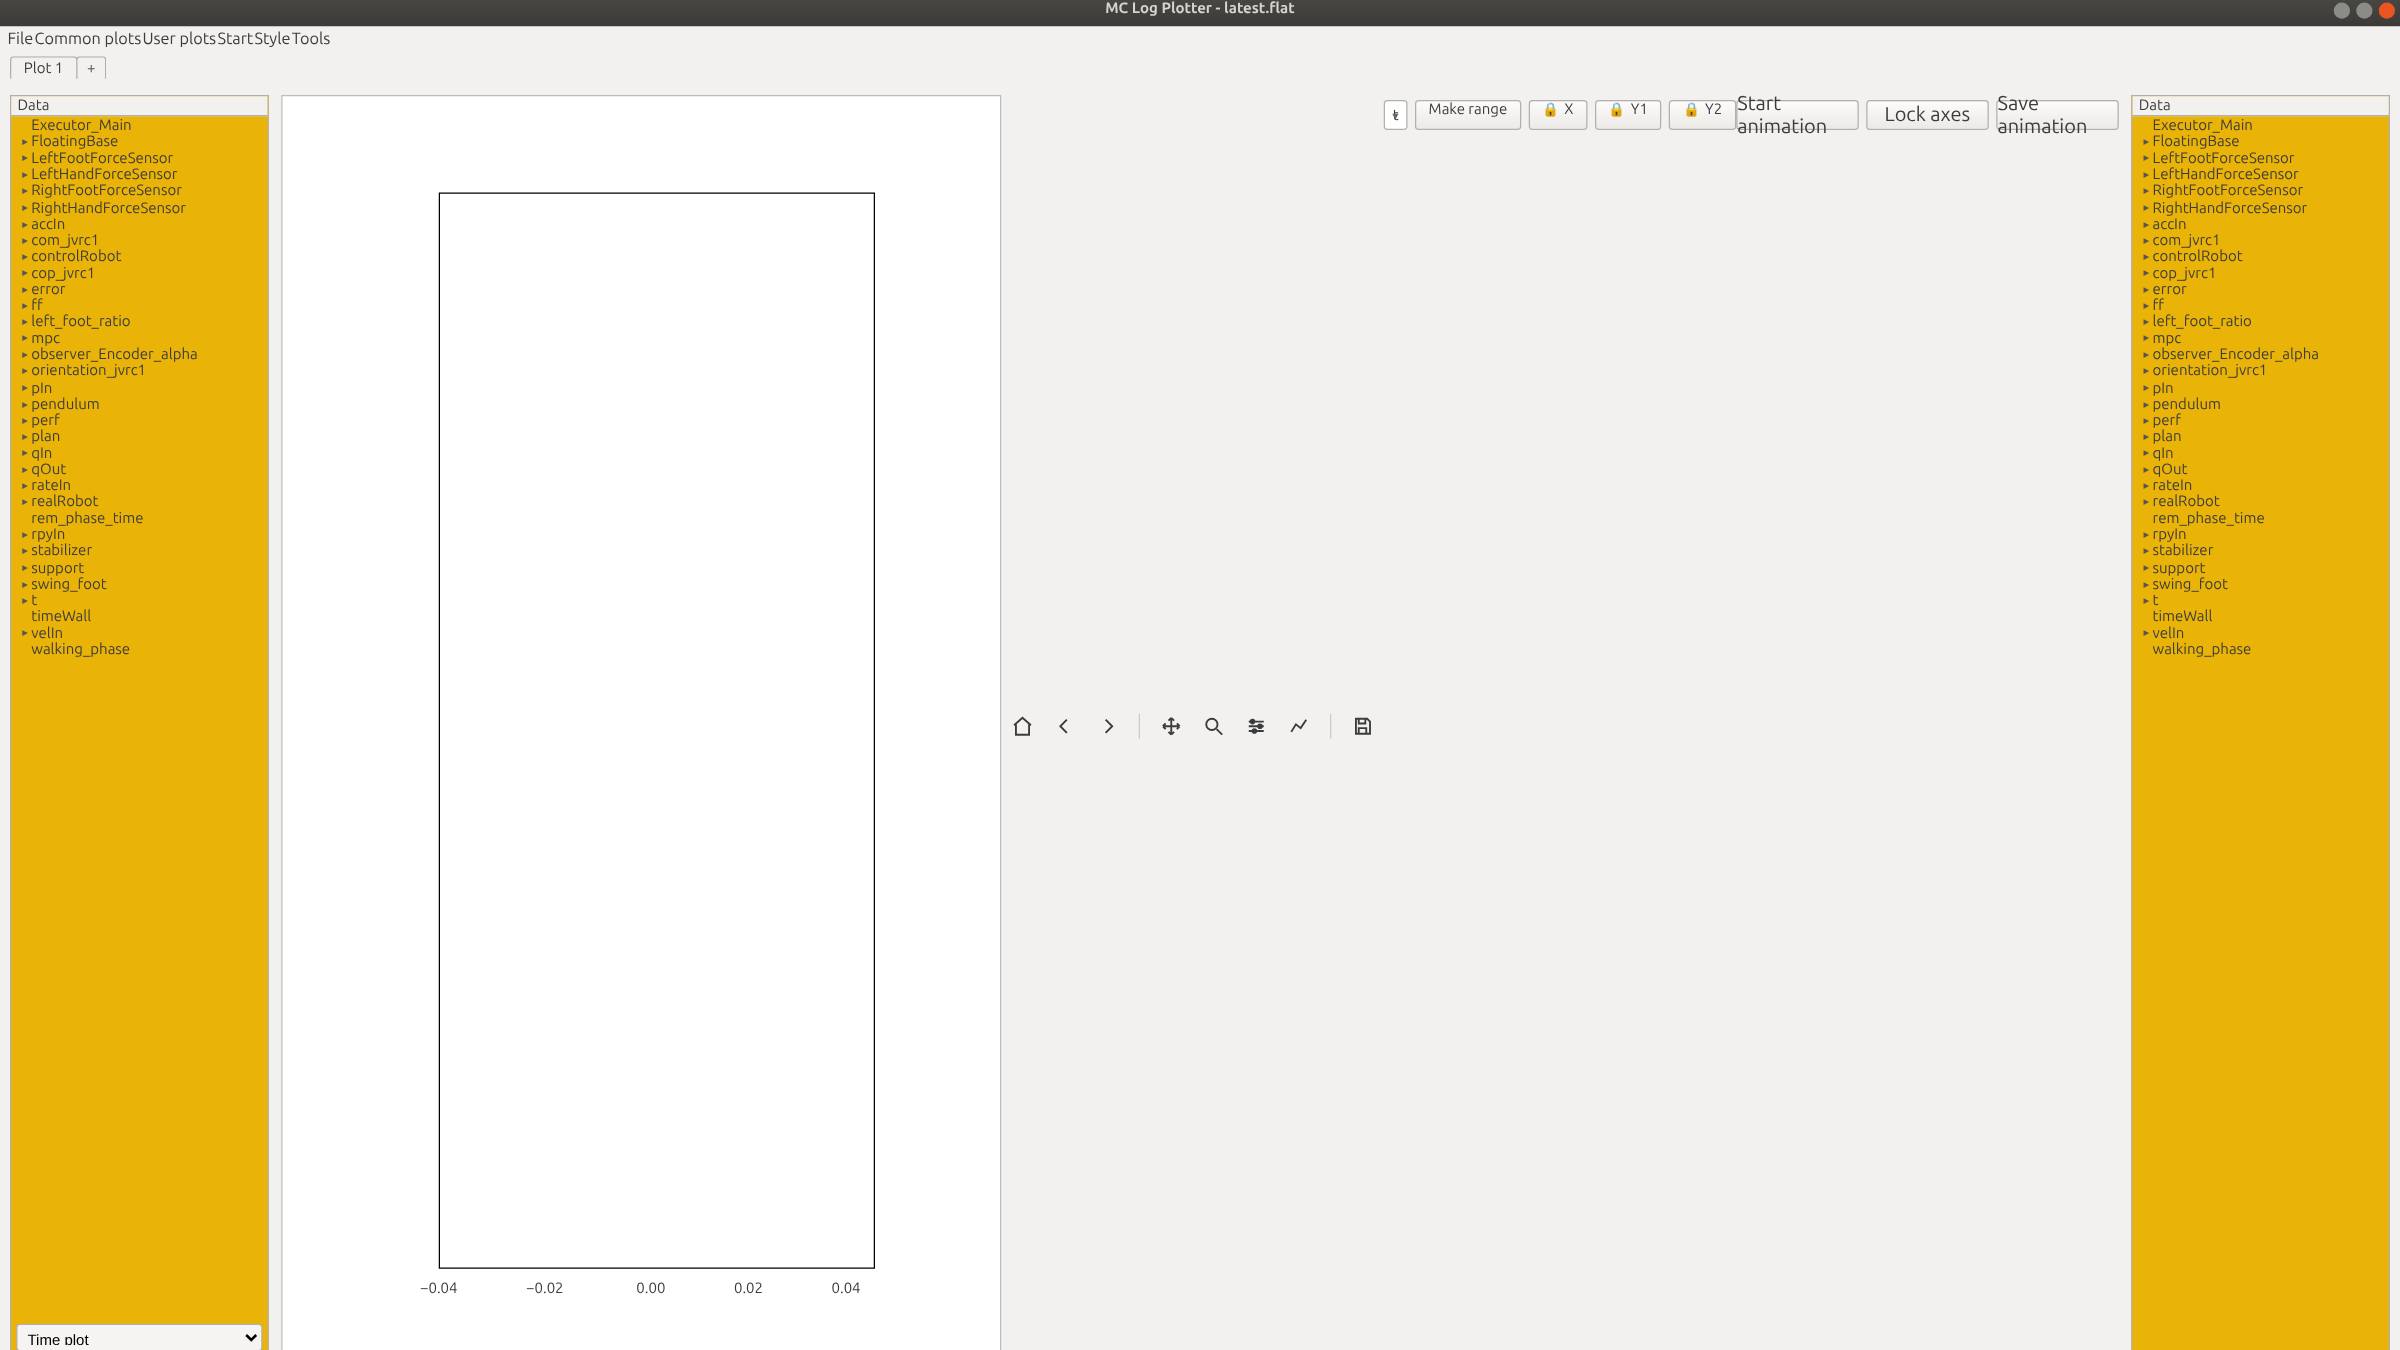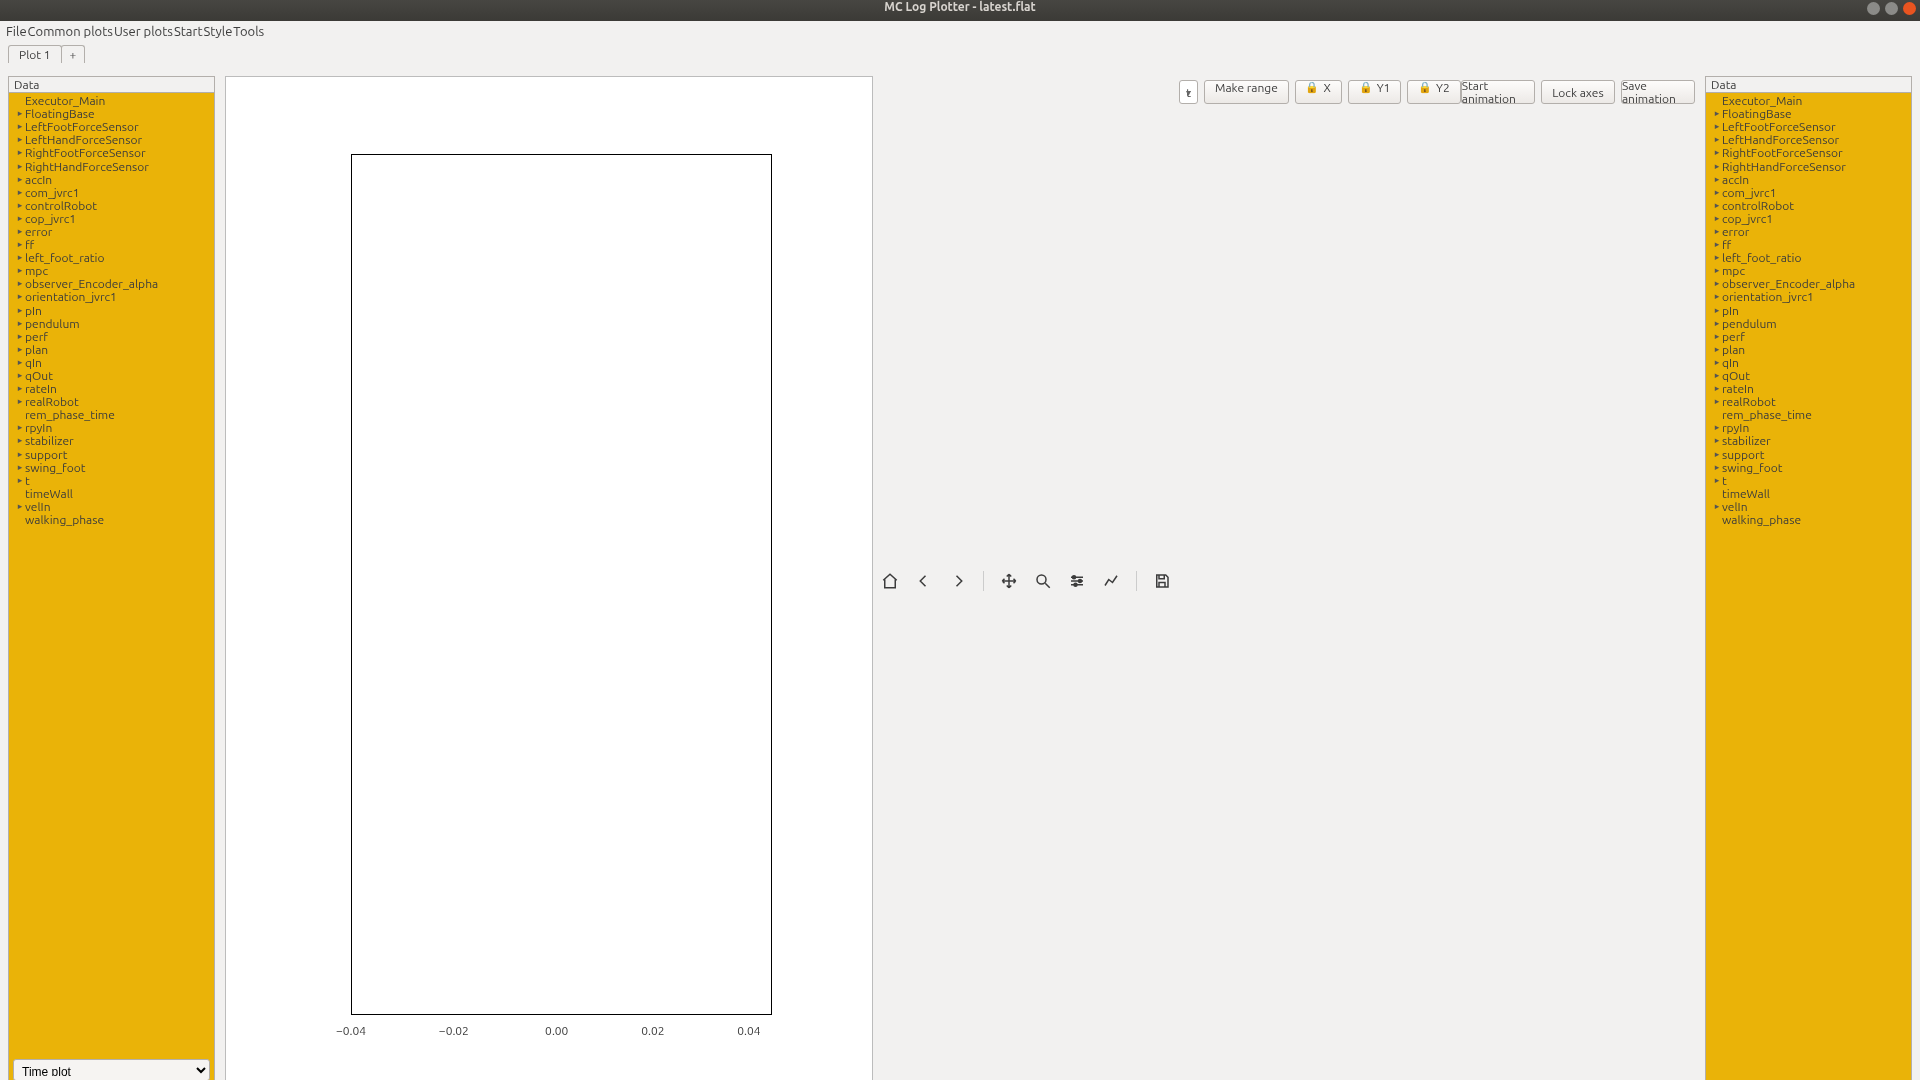--- a/index.html
+++ b/index.html
@@ -28,21 +28,21 @@
   .center{flex:1;display:flex;}
   .plotarea{flex:1;background:#fff;border:1px solid #bcbcbc;margin-bottom:0;position:relative}
   .plotinner{position:absolute;left:125px;top:77px;right:100px;bottom:70px;border:1px solid #000}
   .xticks{position:absolute;left:125px;right:100px;bottom:48px;display:flex;justify-content:space-between;font-size:12px}
   .xticks span{transform:translateX(-50%)}
   .toolbar{display:flex;align-items:center;gap:12px;padding:4px 6px;background:#f2f1f0}
   .toolbar .sep{width:1px;height:20px;background:#ccc;margin:0 2px}
   .tico{width:22px;height:22px;display:flex;align-items:center;justify-content:center;cursor:pointer}
   .tico svg{width:18px;height:18px;stroke:#3c3c3c;fill:none;stroke-width:2}
   .row{display:flex;gap:6px;margin-top:4px}
-  .widebtn{flex:1;background:linear-gradient(#fdfcfb,#ece9e6);border:1px solid #b3afab;border-radius:3px;height:22px;display:flex;align-items:center;justify-content:center;cursor:pointer;font-size:12px}
+  .widebtn{flex:1;background:linear-gradient(#fdfcfb,#ece9e6);border:1px solid #b3afab;border-radius:3px;height:22px;display:flex;align-items:center;justify-content:center;cursor:pointer;font-size:16px}
   .smbtn{background:linear-gradient(#fdfcfb,#ece9e6);border:1px solid #b3afab;border-radius:3px;height:22px;padding:0 10px;display:flex;align-items:flex-start;justify-content:center;cursor:pointer;font-size:12px;gap:4px}
   .combo{flex:1;background:#fff;border:1px solid #b3afab;border-radius:3px;height:22px;display:flex;align-items:center;padding:0 6px;font-size:12px;position:relative}
   .combo::after{content:"▾";position:absolute;right:6px;color:#666;font-size:10px}
   .lock{font-size:11px}
 </style>
 </head>
 <body>
 
 <div class="titlebar">
   <span>MC Log Plotter - latest.flat</span>

